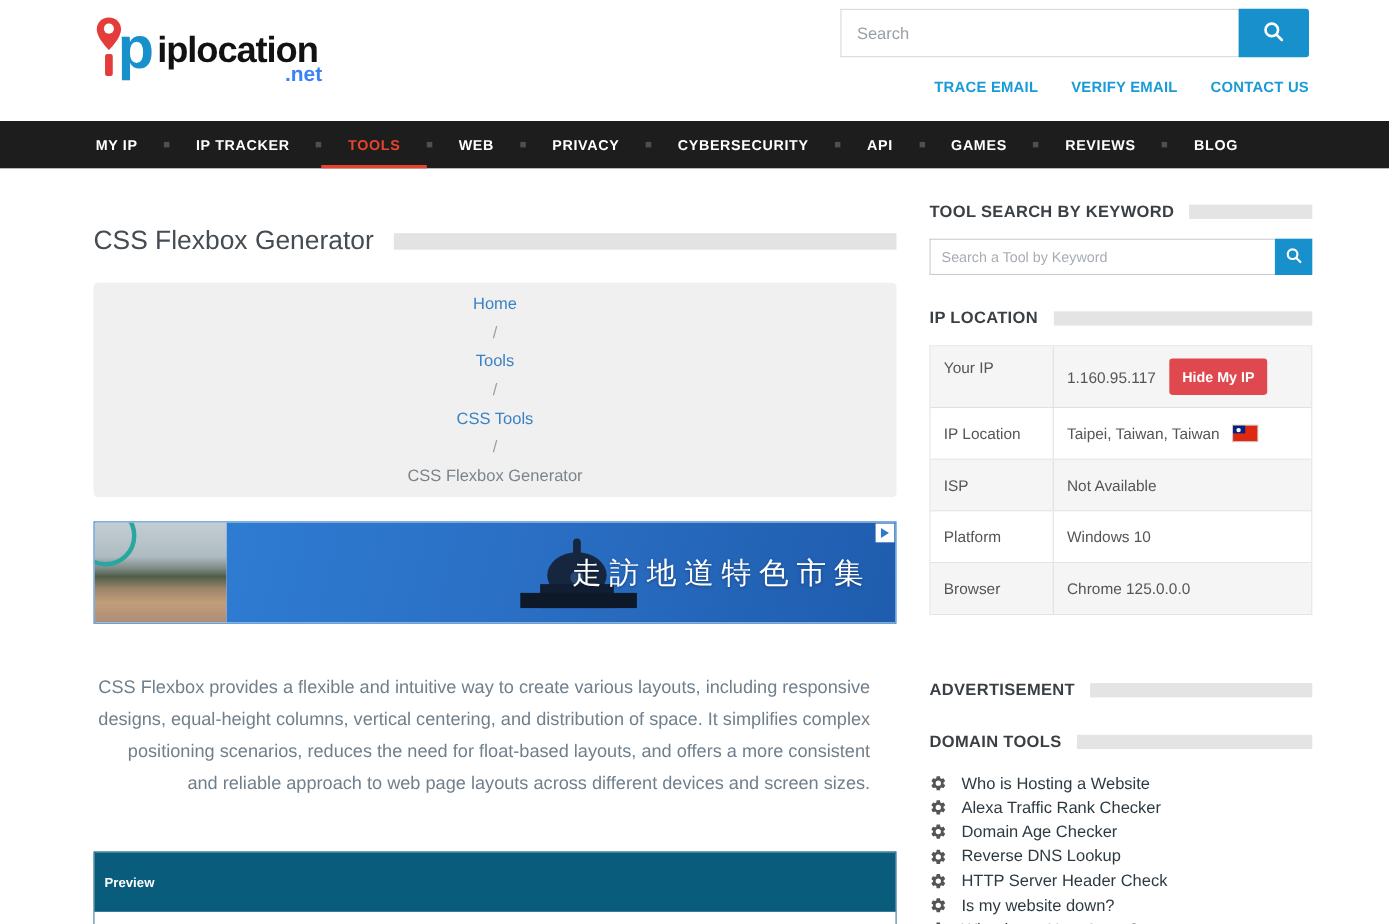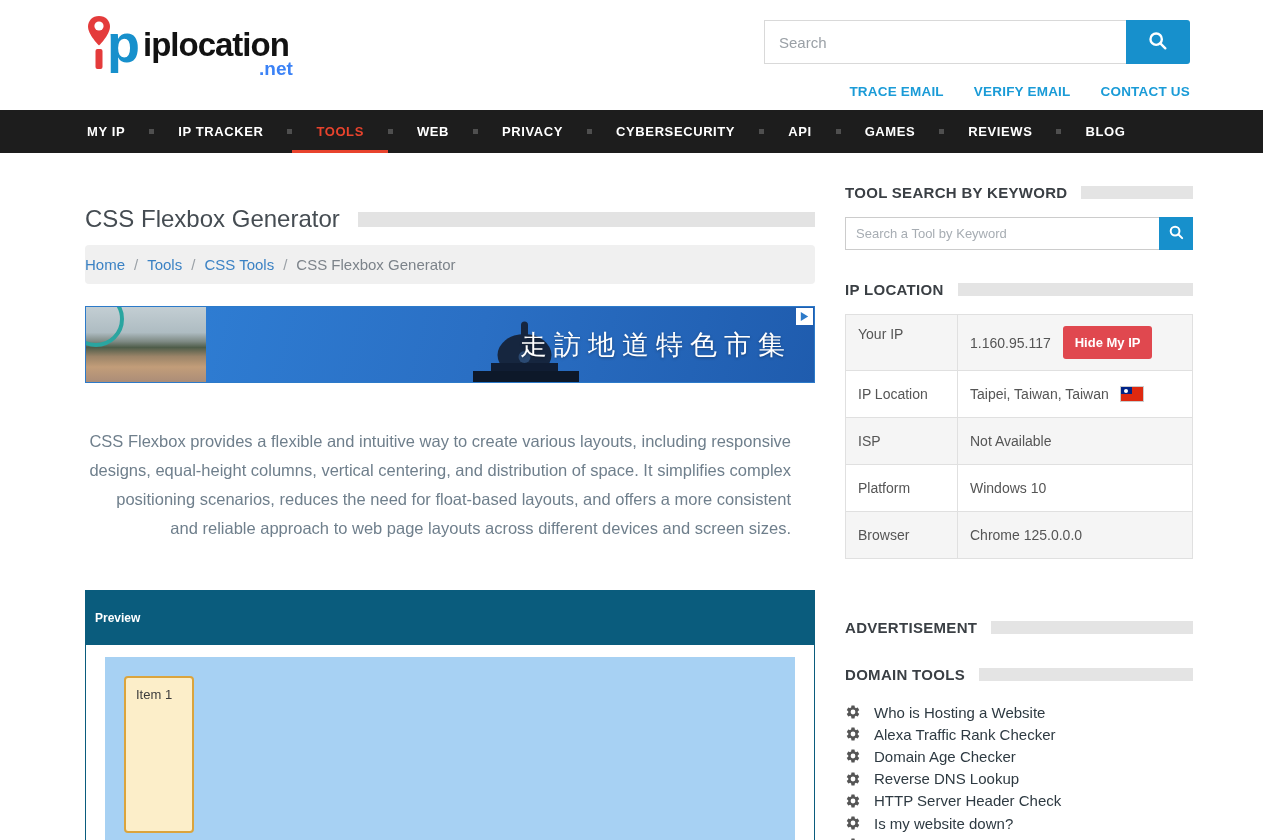--- a/index.html
+++ b/index.html
@@ -7,21 +7,21 @@
     font-family:"Liberation Sans", sans-serif; }
   a { text-decoration:none; cursor:pointer; }
 
   
   .site-header { height:110px; position:relative; padding:12px 73px 0 85px; background:#fff; }
   .logo { display:flex; align-items:flex-start; width:300px; }
   .logo-mark { margin-right:2px; }
   .logo-text { font-size:33px; font-weight:bold; color:#121212; letter-spacing:-1px; position:relative; top:14px; }
   .logo-net { position:absolute; right:-4px; bottom:-16px; color:#3b82f6; font-size:19px; font-weight:bold; letter-spacing:0; }
 
-  .header-right { position:absolute; top:20px; right:73px; width:430px; }
+  .header-right { position:absolute; top:8px; right:73px; width:430px; }
   .search-row { display:flex; justify-content:flex-end; }
   .header-search-input { width:362px; height:44px; border:1px solid #d9d9d9; border-right:none;
     padding:0 14px; font-size:15px; color:#555; outline:none; font-family:"Liberation Sans",sans-serif; }
   .header-search-input::placeholder { color:#9aa0a6; }
   .header-search-btn { width:64px; height:44px; background:#1790cc; border:none; cursor:pointer;
     display:flex; align-items:center; justify-content:center; border-radius:0 3px 3px 0; }
   .header-links { display:flex; justify-content:flex-end; gap:30px; margin-top:20px; }
   .header-links a { color:#1a9bd7; font-size:13.5px; font-weight:bold; letter-spacing:.2px; }
 
   
@@ -35,26 +35,26 @@
   
   .content { display:flex; padding:0 70px 0 85px; margin-top:31px; }
   .main-col { width:730px; flex:none; padding-top:21px; }
   .sidebar { width:348px; flex:none; margin-left:30px; }
 
   
   .page-title-row { display:flex; align-items:center; }
   .page-title { font-size:24px; font-weight:400; color:#454c52; white-space:nowrap; }
   .title-bar { flex:1; height:15px; background:#e3e3e3; margin-left:18px; }
 
-  .breadcrumb { margin-top:12px; background:#f0f0f0; border-radius:4px; padding:11px 0;
-    font-size:15px; color:#7c838a; display:flex; gap:9px; align-items:center; }
+  .breadcrumb { margin-top:24px; background:#f0f0f0; border-radius:4px; padding:11px 16px;
+    font-size:15px; color:#7c838a; display:flex; gap:9px; align-items:center;flex-direction:column; }
   .breadcrumb a { color:#3b82c4; }
   .crumb-sep { color:#9aa0a6; }
 
-  .ad-banner { margin-top:22px; height:77px; border:1px solid #2c7ac9; display:flex; position:relative; overflow:hidden; }
+  .ad-banner { margin-top:22px; height:93px; border:1px solid #2c7ac9; display:flex; position:relative; overflow:hidden; }
   .ad-left { width:120px; flex:none; position:relative; overflow:hidden;
     background:linear-gradient(180deg,#c3ced3 0%,#aebcc2 34%,#7e8a84 46%,#4f5d4a 54%,#9b8468 66%,#c29d79 80%,#ab8d78 100%); }
   .ad-left .teal-ring { position:absolute; left:-18px; top:-16px; width:56px; height:56px;
     border:4px solid #2aa5a0; border-radius:50%; }
   .ad-main { flex:1; position:relative; background:linear-gradient(105deg,#2e7cd2 0%,#2a6fc4 45%,#1f5cae 100%);
     display:flex; align-items:center; justify-content:flex-end; }
   .ad-dome { position:absolute; left:42%; top:12px; }
   .ad-caption { color:#fff; font-size:27px; letter-spacing:7px; padding-right:22px; position:relative;
     text-shadow:0 1px 3px rgba(0,0,0,.35); }
   .ad-choices { position:absolute; top:1px; right:1px; width:17px; height:17px; background:#fff;

